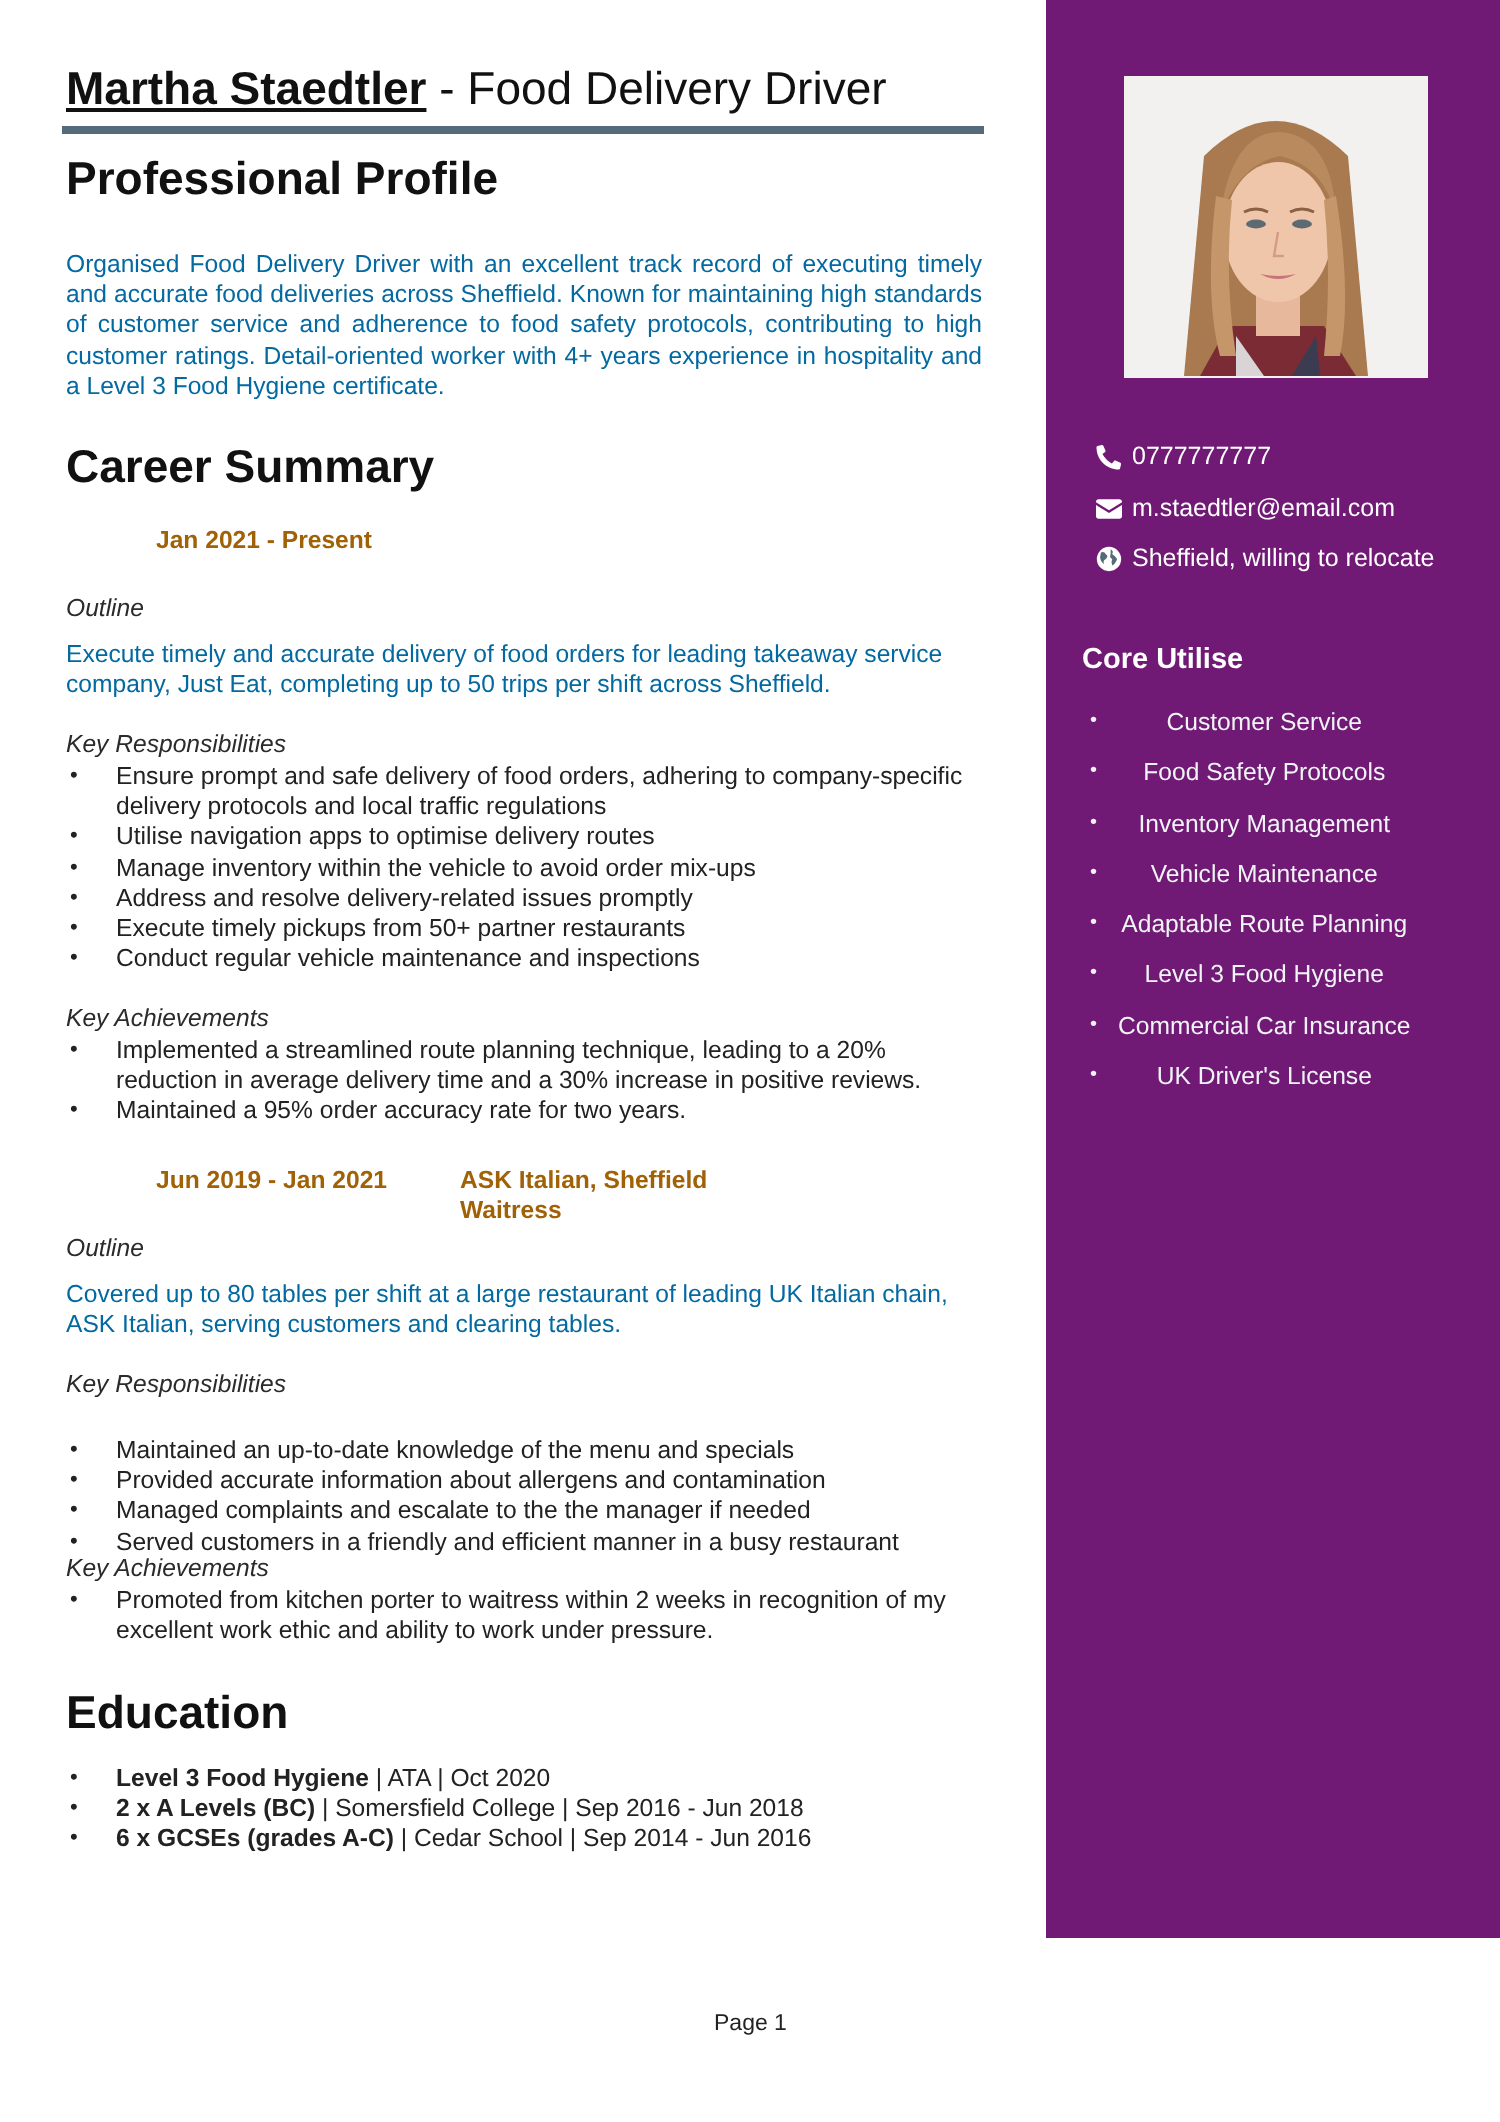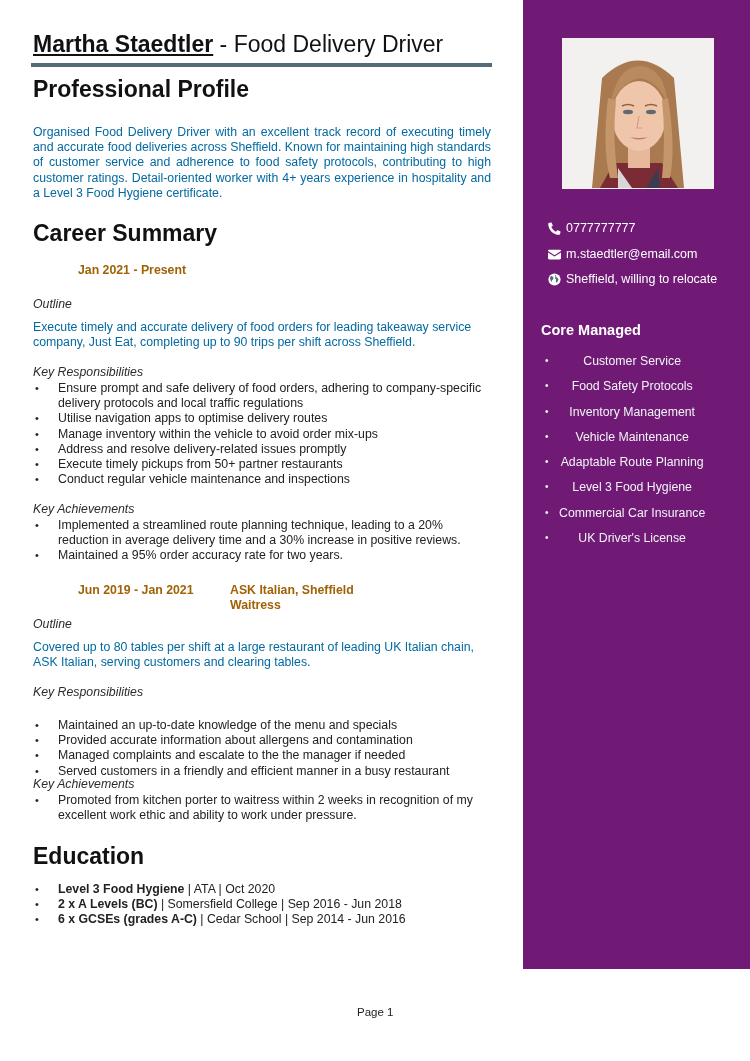--- a/index.html
+++ b/index.html
@@ -48,21 +48,21 @@
 
   <h2 style="top:76px">Professional Profile</h2>
   <div class="para justify" style="top:125px">Organised Food Delivery Driver with an excellent track record of executing timely and accurate food deliveries across Sheffield. Known for maintaining high standards of customer service and adherence to food safety protocols, contributing to high customer ratings. Detail-oriented worker with 4+ years experience in hospitality and a Level 3 Food Hygiene certificate.</div>
 
   <h2 style="top:220px">Career Summary</h2>
 
   <div class="job-head" style="top:263px; width:460px; height:32px;">
     <div class="date">Jan 2021 - Present</div>
   </div>
   <div class="sub" style="top:297px">Outline</div>
-  <div class="para" style="top:320px">Execute timely and accurate delivery of food orders for leading takeaway service company, Just Eat, completing up to 90 trips per shift across Sheffield.</div>
+  <div class="para" style="top:320px">Execute timely and accurate delivery of food orders for leading takeaway service company, Just Eat, completing up to 50 trips per shift across Sheffield.</div>
   <div class="sub" style="top:365px">Key Responsibilities</div>
   <ul class="bullets" style="top:381px">
     <li>Ensure prompt and safe delivery of food orders, adhering to company-specific delivery protocols and local traffic regulations</li>
     <li>Utilise navigation apps to optimise delivery routes</li>
     <li>Manage inventory within the vehicle to avoid order mix-ups</li>
     <li>Address and resolve delivery-related issues promptly</li>
     <li>Execute timely pickups from 50+ partner restaurants</li>
     <li>Conduct regular vehicle maintenance and inspections</li>
   </ul>
   <div class="sub" style="top:502px">Key Achievements</div>
@@ -151,21 +151,21 @@
   <div class="contact" style="top:272px">
     <span class="ic">
       <svg width="13" height="13" viewBox="0 0 16 16">
           <circle cx="8" cy="8" r="7.5" fill="#fff"></circle>
           <path d="M3 4 Q5 3 6 5 Q8 6 6 8 Q4 9 5 11 Q3 10 2.5 7 Z M9 2 Q11 3 10 5 Q12 6 13 8 Q12 11 10 12 Q9 10 10 8 Q8 7 9 5 Z" fill="#566b7a"></path>
         </svg>
     </span>
     <span>Sheffield, willing to relocate</span>
   </div>
 
-  <div class="skills-title">Core Managed</div>
+  <div class="skills-title">Core Utilise</div>
   <ul class="skills">
     <li>Customer Service</li>
     <li>Food Safety Protocols</li>
     <li>Inventory Management</li>
     <li>Vehicle Maintenance</li>
     <li>Adaptable Route Planning</li>
     <li>Level 3 Food Hygiene</li>
     <li>Commercial Car Insurance</li>
     <li>UK Driver's License</li>
   </ul>

